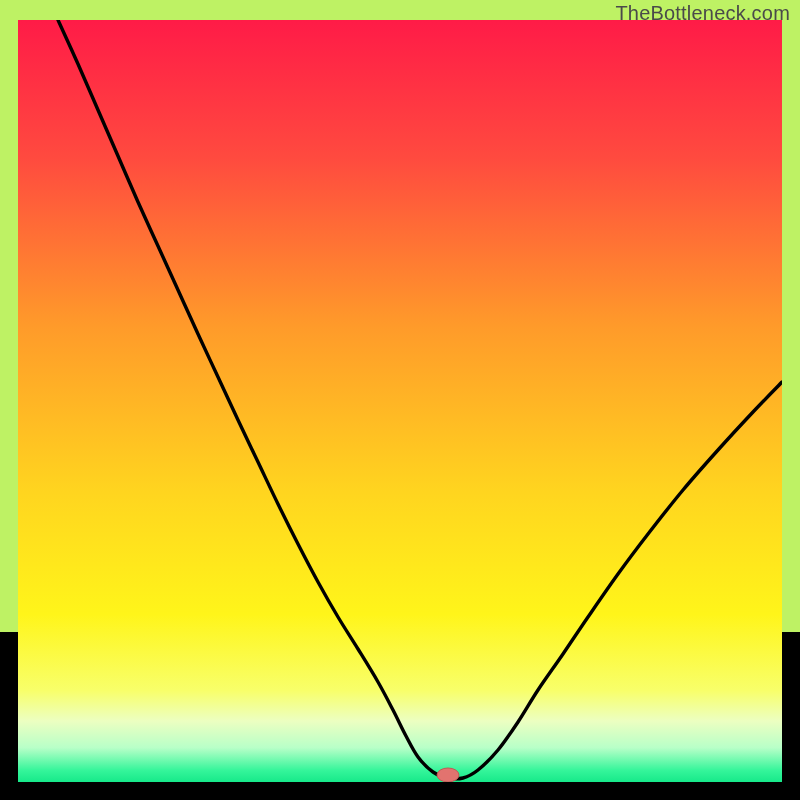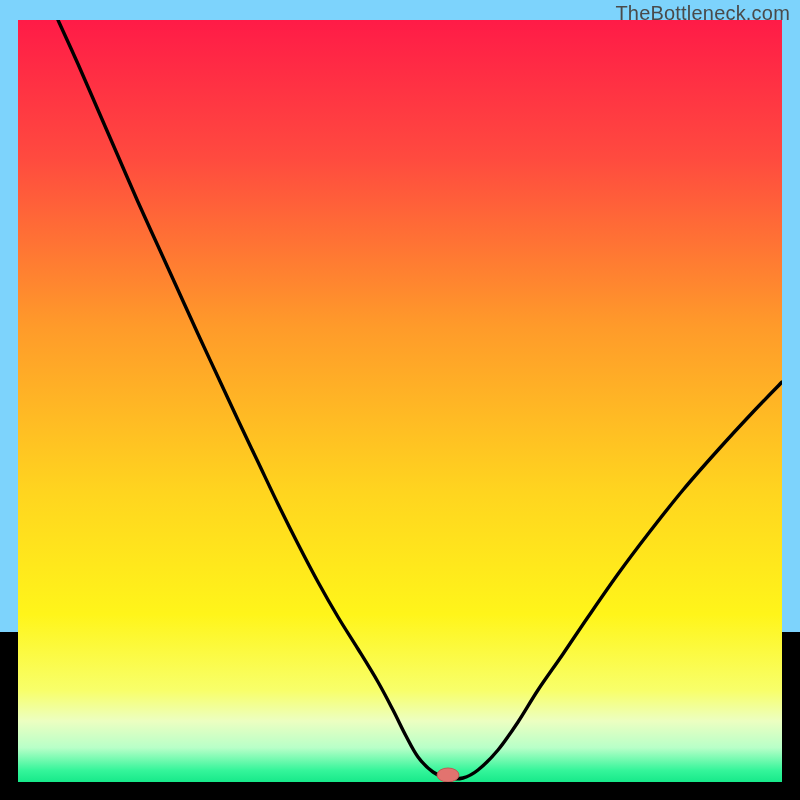--- a/index.html
+++ b/index.html
@@ -8,21 +8,21 @@
     width: 800px;
     height: 800px;
     background: #000;
     overflow: hidden;
     font-family: Arial, Helvetica, sans-serif;
   }
   .frame {
     position: relative;
     width: 800px;
     height: 632px;
-    background: #7dd3fc;
+    background: #bef264;
   }
   .watermark {
     position: absolute;
     top: 2px;
     right: 10px;
     color: #4a4a4a;
     font-size: 20px;
     font-weight: 500;
     letter-spacing: 0.2px;
     z-index: 50;

